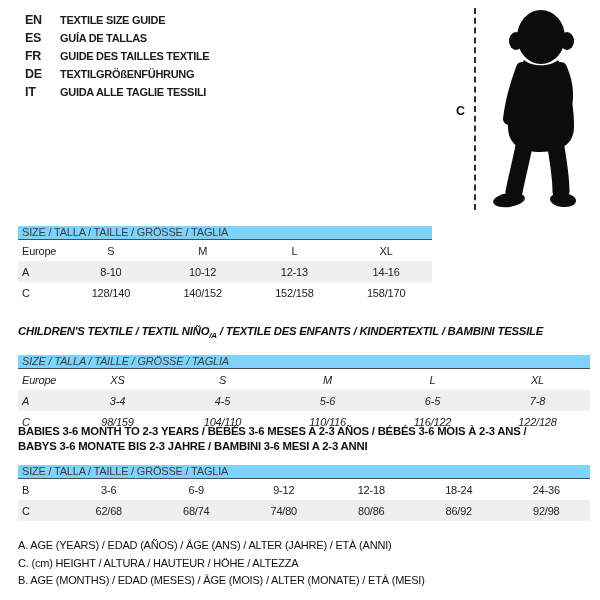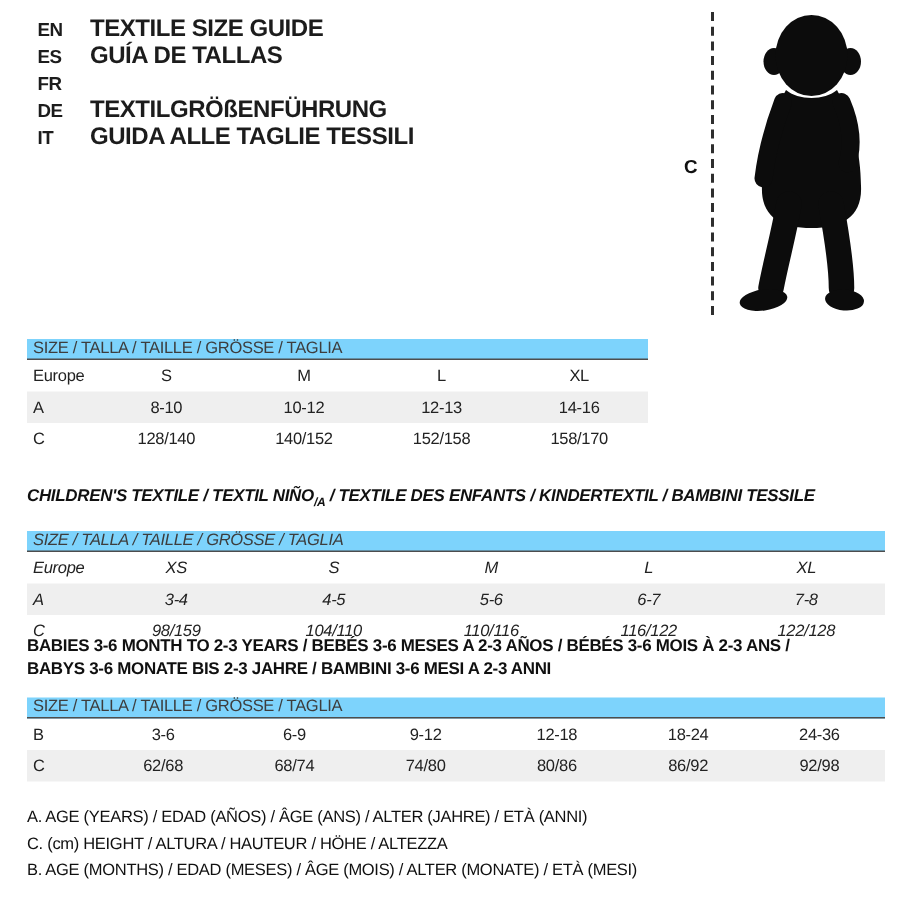--- a/index.html
+++ b/index.html
@@ -10,21 +10,21 @@
     color:#1c1c1c;
     position:relative;
     overflow:hidden;
   }
   .page { position:absolute; inset:0; width:600px; height:600px; background:#fff; }
 
   
   .langs { position:absolute; left:25px; top:11px; }
   .lang-row { display:flex; height:18px; align-items:center; }
   .lang-code { width:35px; font-weight:bold; font-size:12.5px; letter-spacing:-0.3px; }
-  .lang-label { font-weight:bold; font-size:16px; letter-spacing:-0.3px; }
+  .lang-label { font-weight:bold; font-size:11px; letter-spacing:-0.3px; }
 
   
   .figure { position:absolute; left:446px; top:6px; width:152px; height:208px; }
   .c-label { position:absolute; left:10px; top:98px; font-weight:bold; font-size:12.5px; color:#111; }
   .dash-line { position:absolute; left:28px; top:2px; height:202px; width:0;
                border-left:2px dashed #2e2e2e; }
   .baby-svg { position:absolute; left:38px; top:0; }
 
   
   .section { position:absolute; left:18px; width:572px; }
@@ -60,20 +60,21 @@
       <div class="lang-row">
         <span class="lang-code">EN</span>
         <span class="lang-label">TEXTILE SIZE GUIDE</span>
       </div>
       <div class="lang-row">
         <span class="lang-code">ES</span>
         <span class="lang-label">GUÍA DE TALLAS</span>
       </div>
       <div class="lang-row">
         <span class="lang-code">FR</span>
+        <span class="lang-label">GUIDE DES TAILLES TEXTILE</span>
       </div>
       <div class="lang-row">
         <span class="lang-code">DE</span>
         <span class="lang-label">TEXTILGRÖßENFÜHRUNG</span>
       </div>
       <div class="lang-row">
         <span class="lang-code">IT</span>
         <span class="lang-label">GUIDA ALLE TAGLIE TESSILI</span>
       </div>
     </div>
@@ -140,21 +141,21 @@
           <span class="cell val">S</span>
           <span class="cell val">M</span>
           <span class="cell val">L</span>
           <span class="cell val">XL</span>
         </div>
         <div class="tbl-row shaded">
           <span class="cell lab">A</span>
           <span class="cell val">3-4</span>
           <span class="cell val">4-5</span>
           <span class="cell val">5-6</span>
-          <span class="cell val">6-7</span>
+          <span class="cell val">6-5</span>
           <span class="cell val">7-8</span>
         </div>
         <div class="tbl-row">
           <span class="cell lab">C</span>
           <span class="cell val">98/159</span>
           <span class="cell val">104/110</span>
           <span class="cell val">110/116</span>
           <span class="cell val">116/122</span>
           <span class="cell val">122/128</span>
         </div>

